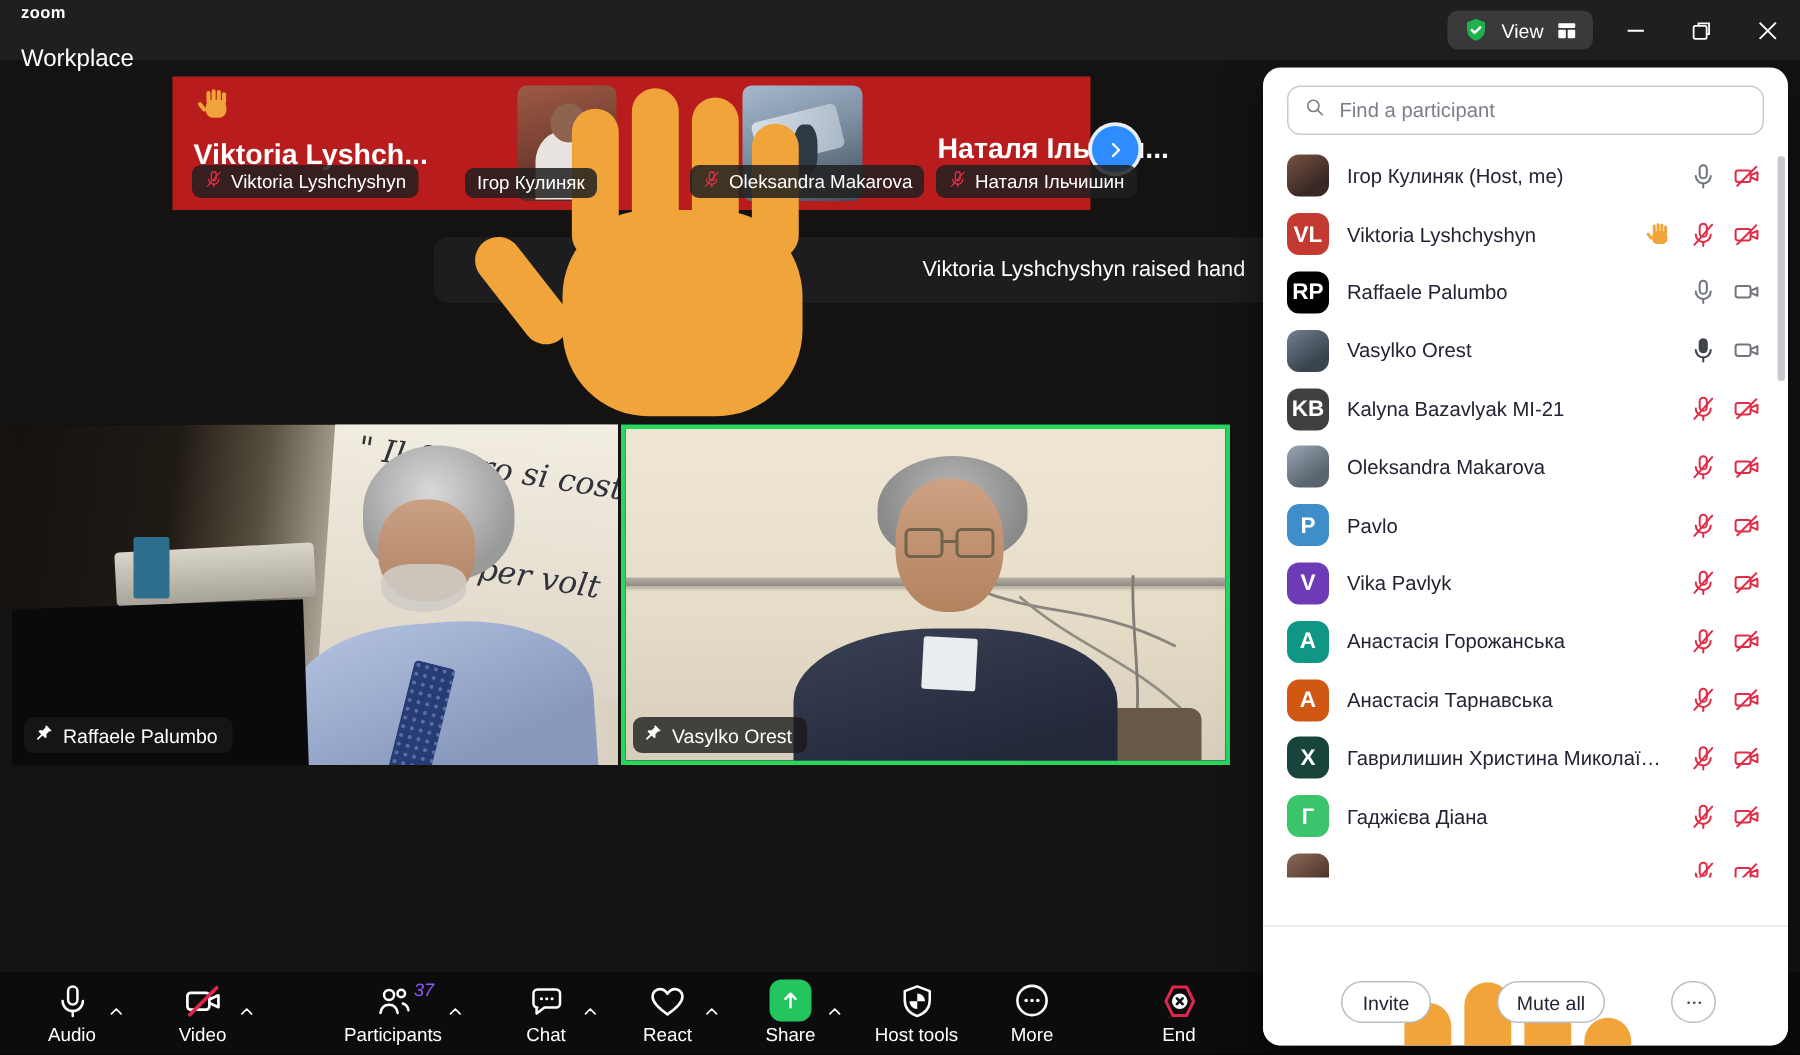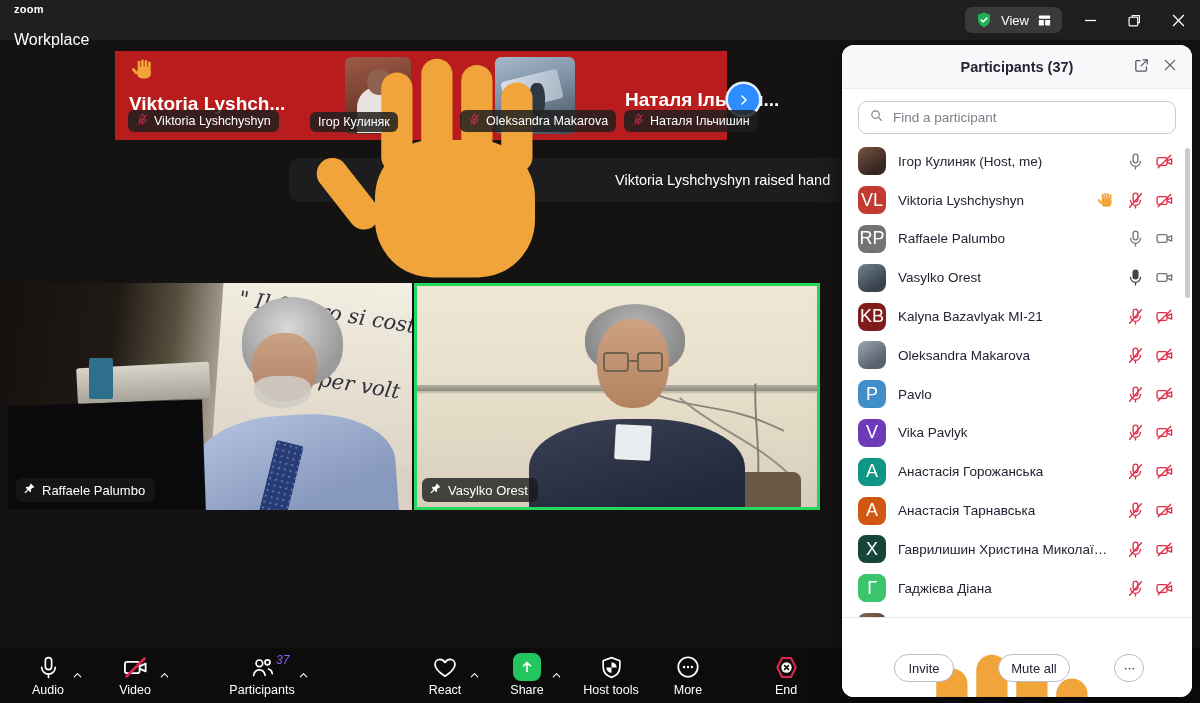--- a/index.html
+++ b/index.html
@@ -102,21 +102,21 @@
   .p-title{font-size:14.5px;font-weight:bold;}
   .p-popout{position:absolute;right:42px;top:12px;}
   .p-close{position:absolute;right:14px;top:12px;}
   .p-search{margin:12px 16px 8px;height:33px;border:1px solid #c8ccd2;border-radius:9px;background:#fff;
             display:flex;align-items:center;gap:7px;padding:0 10px;}
   .p-search input{border:0;outline:0;flex:1;font-size:13.5px;color:#232333;font-family:inherit;background:transparent;}
   .p-search input::placeholder{color:#7a7f88;}
   .p-list{position:relative;height:487px;overflow:hidden;}
   .p-row{height:38.8px;display:flex;align-items:center;padding:0 18px 0 16px;gap:12px;}
   .avatar{width:28px;height:28px;border-radius:8px;flex:0 0 28px;display:flex;align-items:center;justify-content:center;
-          font-size:18px;font-weight:normal;color:#fff;}
+          font-size:15px;font-weight:bold;color:#fff;}
   .ph-igor{background:linear-gradient(145deg,#7a5343,#382824 72%);}
   .ph-vasylko{background:linear-gradient(145deg,#73808d,#39444f 72%);}
   .ph-oleksandra{background:linear-gradient(145deg,#9aa6b2,#59646f 72%);}
   .ph-partial{background:linear-gradient(145deg,#8a6a58,#50362a 72%);}
   .p-name{flex:1;font-size:13.5px;white-space:nowrap;overflow:hidden;text-overflow:ellipsis;}
   .p-icons{display:flex;align-items:center;gap:10px;}
   .p-icons svg{width:19px;height:19px;display:block;}
   .scroll-thumb{position:absolute;right:2px;top:6px;width:5px;height:150px;border-radius:3px;background:#c7cacf;}
   .p-foot{position:absolute;left:0;bottom:0;width:100%;height:80px;border-top:1px solid #e7e8ea;background:#fff;padding-left:24px;}
   .hand-count{position:absolute;left:18px;top:8px;display:flex;align-items:center;gap:6px;font-size:13px;color:#3c3f44;}
@@ -345,20 +345,34 @@
               <path d="M17.8 13.4c2 .5 3.2 2 3.6 4.4"></path>
             </g>
           </svg>
         <span class="tb-badge">37</span>
         </div>
       <div class="tb-label">Participants</div>
       <span class="tb-chev" style="margin-left:36px"><svg width="11" height="11" viewBox="0 0 24 24">
             <path d="M5 15l7-7 7 7" fill="none" stroke="#fff" stroke-width="2.4" stroke-linecap="round" stroke-linejoin="round"></path>
           </svg></span>
     </div>
+    <div class="tb-item" style="left:312px">
+      <div class="tb-ico">
+          <svg width="25" height="25" viewBox="0 0 24 24">
+            <path d="M6 4.5h12a2.5 2.5 0 0 1 2.5 2.5v6.5a2.5 2.5 0 0 1-2.5 2.5h-7.5l-5 3.8v-3.8H6A2.5 2.5 0 0 1 3.5 13.5V7A2.5 2.5 0 0 1 6 4.5z" fill="none" stroke="#fff" stroke-width="1.6" stroke-linejoin="round"></path>
+            <circle cx="8.6" cy="10.4" r="1" fill="#fff"></circle>
+            <circle cx="12" cy="10.4" r="1" fill="#fff"></circle>
+            <circle cx="15.4" cy="10.4" r="1" fill="#fff"></circle>
+          </svg>
+        </div>
+      <div class="tb-label">Chat</div>
+      <span class="tb-chev"><svg width="11" height="11" viewBox="0 0 24 24">
+            <path d="M5 15l7-7 7 7" fill="none" stroke="#fff" stroke-width="2.4" stroke-linecap="round" stroke-linejoin="round"></path>
+          </svg></span>
+    </div>
     <div class="tb-item" style="left:475px">
       <div class="tb-ico">
           <span class="share-box">
             <svg width="18" height="18" viewBox="0 0 24 24">
               <path d="M12 18V7M12 6l-4.5 4.5M12 6l4.5 4.5" stroke="#fff" stroke-width="2.2" fill="none" stroke-linecap="round" stroke-linejoin="round"></path>
             </svg>
           </span>
         </div>
       <div class="tb-label">Share</div>
       <span class="tb-chev"><svg width="11" height="11" viewBox="0 0 24 24">
@@ -402,31 +416,20 @@
             <path d="M8 3.5h8l4.2 8.5L16 20.5H8L3.8 12z" fill="none" stroke="#e0254e" stroke-width="1.8" stroke-linejoin="round"></path>
             <circle cx="12" cy="12" r="4.6" fill="#fff"></circle>
             <path d="M10.3 10.3l3.4 3.4M13.7 10.3l-3.4 3.4" stroke="#111" stroke-width="1.6" stroke-linecap="round"></path>
           </svg>
         </div>
       <div class="tb-label">End</div>
     </div>
   </div>
 
   <div class="panel">
-    <div class="p-head">
-      <div class="p-title">Participants (37)</div>
-      <span class="p-popout"><svg width="17" height="17" viewBox="0 0 24 24" fill="none" stroke="#55585e" stroke-width="1.8" stroke-linecap="round" stroke-linejoin="round">
-            <path d="M10 5H5.5A1.5 1.5 0 0 0 4 6.5v12A1.5 1.5 0 0 0 5.5 20h12a1.5 1.5 0 0 0 1.5-1.5V14"></path>
-            <path d="M14 4h6v6"></path>
-            <path d="M20 4l-8.5 8.5"></path>
-          </svg></span>
-      <span class="p-close"><svg width="16" height="16" viewBox="0 0 24 24">
-            <path d="M5 5l14 14M19 5L5 19" stroke="#55585e" stroke-width="1.8" stroke-linecap="round"></path>
-          </svg></span>
-    </div>
     <div class="p-search">
       <span><svg width="15" height="15" viewBox="0 0 24 24" fill="none" stroke="#7a7f88" stroke-width="1.8" stroke-linecap="round">
             <circle cx="10.5" cy="10.5" r="6"></circle>
             <path d="M15.5 15.5L20 20"></path>
           </svg></span>
       <input type="text" placeholder="Find a participant" style="">
     </div>
     <div class="p-list" id="plist">
       <div class="scroll-thumb"></div>
     <div class="p-row">
@@ -474,21 +477,21 @@
             <svg viewBox="0 0 24 24">
               <g fill="none" stroke="#e02d46" stroke-width="1.7" stroke-linejoin="round">
                 <rect x="2.6" y="7.2" width="12.6" height="9.6" rx="2"></rect>
                 <path d="M15.2 11.2 21 8.6v6.8l-5.8-2.6"></path>
               </g>
               <path d="M4 20 20 4" stroke="#e02d46" stroke-width="1.7" stroke-linecap="round"></path>
             </svg>
           </div>
   </div>
         <div class="p-row">
-    <div class="avatar" style="background: #737373;">RP</div>
+    <div class="avatar" style="background: #000000;">RP</div>
     <div class="p-name">Raffaele Palumbo</div>
     <div class="p-icons">
             <svg viewBox="0 0 24 24">
               <g fill="none" stroke="#71757d" stroke-width="1.7" stroke-linecap="round">
                 <rect x="9" y="2.7" width="6" height="11" rx="3"></rect>
                 <path d="M5.7 11.8a6.3 6.3 0 0 0 12.6 0"></path>
                 <path d="M12 18.2v3.2"></path>
               </g>
             </svg>
             <svg viewBox="0 0 24 24">
@@ -512,21 +515,21 @@
             </svg>
             <svg viewBox="0 0 24 24">
               <g fill="none" stroke="#71757d" stroke-width="1.7" stroke-linejoin="round">
                 <rect x="2.6" y="7.2" width="12.6" height="9.6" rx="2"></rect>
                 <path d="M15.2 11.2 21 8.6v6.8l-5.8-2.6"></path>
               </g>
             </svg>
           </div>
   </div>
         <div class="p-row">
-    <div class="avatar" style="background: #7f1d1d;">KB</div>
+    <div class="avatar" style="background: #404040;">KB</div>
     <div class="p-name">Kalyna Bazavlyak MI-21</div>
     <div class="p-icons">
             <svg viewBox="0 0 24 24">
               <g fill="none" stroke="#e02d46" stroke-width="1.7" stroke-linecap="round">
                 <rect x="9" y="2.7" width="6" height="11" rx="3"></rect>
                 <path d="M5.7 11.8a6.3 6.3 0 0 0 12.6 0"></path>
                 <path d="M12 18.2v3.2"></path>
                 <path d="M4.5 20.5 19.5 3.5"></path>
               </g>
             </svg>

